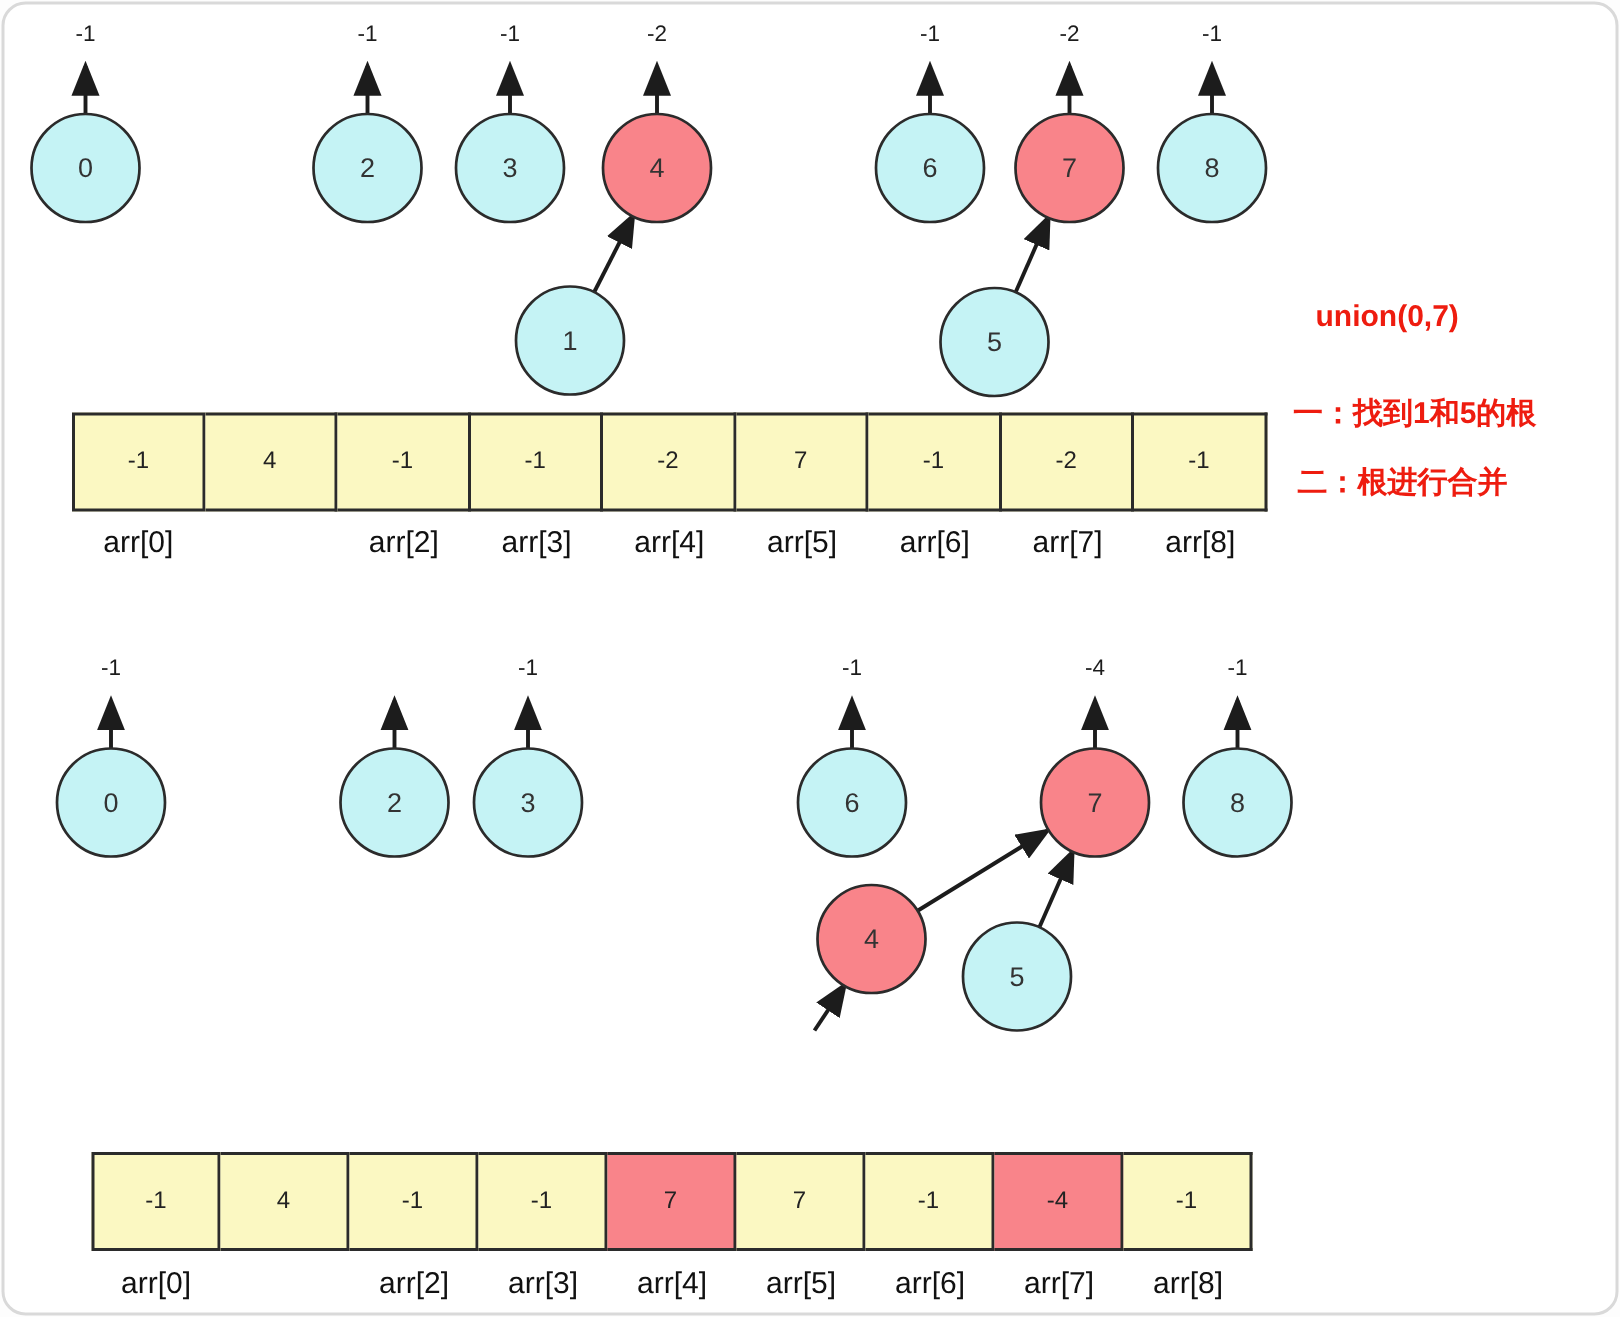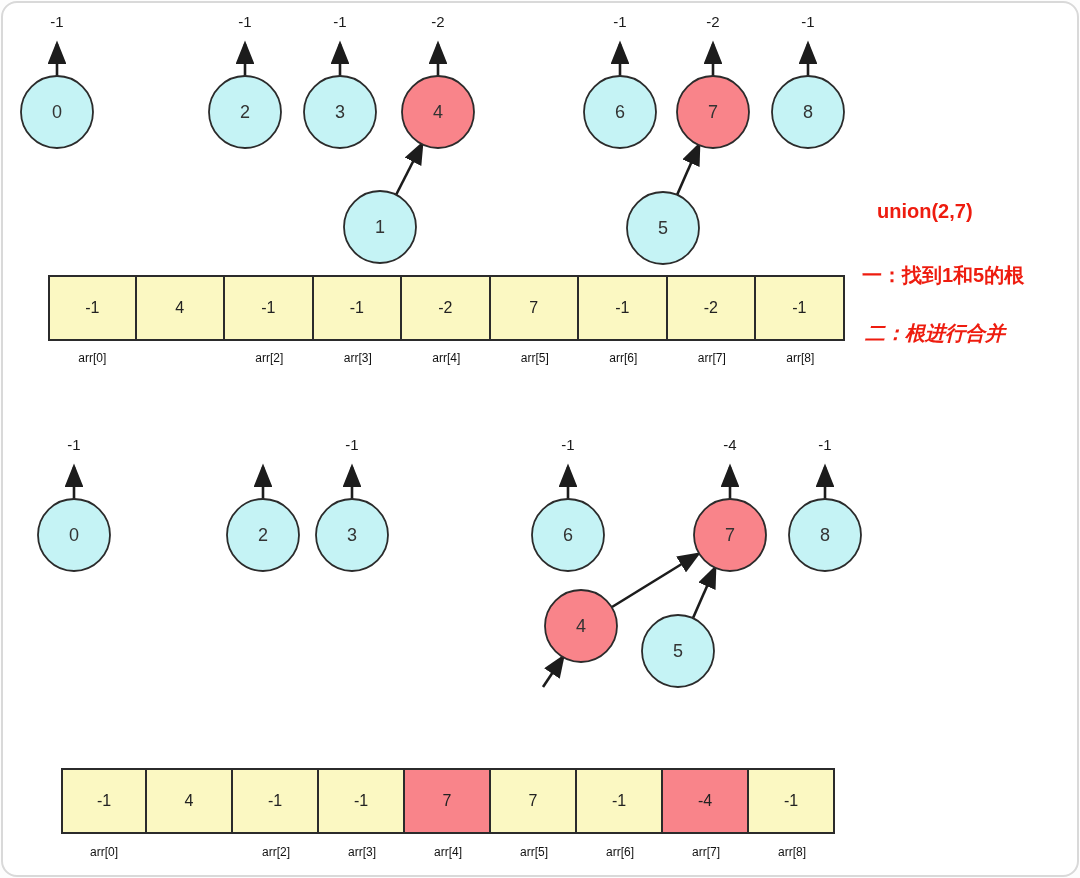--- a/index.html
+++ b/index.html
@@ -20,21 +20,21 @@
   .nlabel{font-size:18px;fill:#333;text-anchor:middle;dominant-baseline:central;}
   .vlabel{font-size:15px;fill:#1c1c1c;text-anchor:middle;}
   .arr{position:absolute;display:flex;}
   .cell{
     height:66px;border:2px solid #2b2b2b;box-sizing:border-box;
     display:flex;align-items:center;justify-content:center;
     font-size:16px;color:#222;background:#fbf8c2;
   }
   .cell + .cell{border-left:none;}
   .cell.red{background:#f9848a;}
-  .arr-labels{position:absolute;display:flex;font-size:12px;color:#111;}
+  .arr-labels{position:absolute;display:flex;font-size:20px;color:#111;}
   .arr-labels span{display:block;text-align:center;}
   .top-cell{width:88.5px;}
   .bot-cell{width:86px;}
   .note{position:absolute;color:#ee1c0f;font-weight:bold;font-size:20px;white-space:nowrap;}
 </style>
 </head>
 <body>
 
 <div class="frame"></div>
 
@@ -195,15 +195,15 @@
   <span class="bot-cell"></span>
   <span class="bot-cell">arr[2]</span>
   <span class="bot-cell">arr[3]</span>
   <span class="bot-cell">arr[4]</span>
   <span class="bot-cell">arr[5]</span>
   <span class="bot-cell">arr[6]</span>
   <span class="bot-cell">arr[7]</span>
   <span class="bot-cell">arr[8]</span>
 </div>
 
-<div class="note" style="left:877px;top:200px;">union(2,7)</div>
+<div class="note" style="left:877px;top:200px;">union(0,7)</div>
 <div class="note" style="left:862px;top:262px;">一：找到1和5的根</div>
-<div class="note" style="left:865px;top:320px;font-style:italic;">二：根进行合并</div>
+<div class="note" style="left:865px;top:308px;">二：根进行合并</div>
 
 </body></html>

